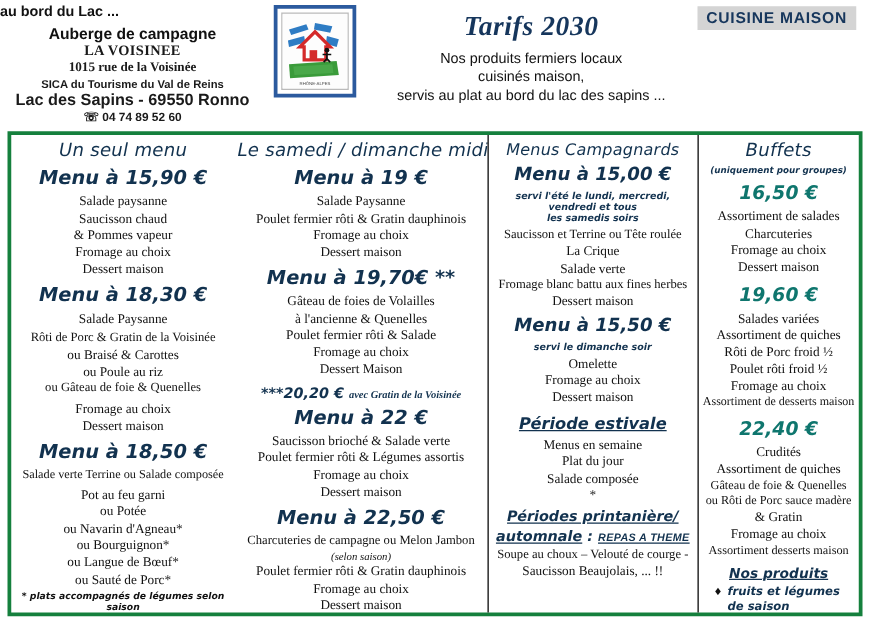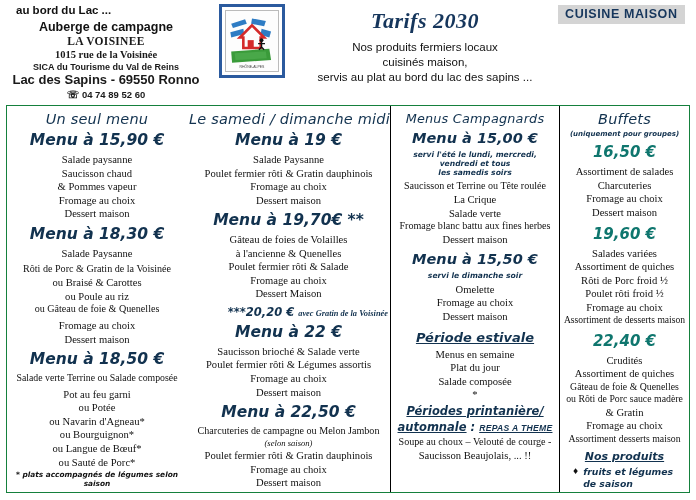--- a/index.html
+++ b/index.html
@@ -30,21 +30,21 @@
     width: 212px;
     text-align: center;
     line-height: 1.12;
   }
   .addr-line1 {
     font-family: "Liberation Sans", sans-serif;
     font-weight: bold;
     font-size: 11.5px;
     color: #111;
     text-align: left;
-    padding-left: 16px;
+    padding-left: 0;
   }
   .addr-line2 {
     font-family: "Liberation Sans", sans-serif;
     font-weight: bold;
     font-size: 12.5px;
     color: #111;
     margin-top: 3px;
   }
   .addr-line3 {
     font-family: "Liberation Serif", serif;
@@ -130,21 +130,21 @@
     letter-spacing: .6px;
     padding: 2px 7px 3px 7px;
     white-space: nowrap;
   }
 
   
   .menu-box {
     position: absolute;
     left: 6px; top: 105px;
     width: 684px; height: 388px;
-    border: 1px solid #15803d;
+    border: 3px solid #15803d;
     box-sizing: border-box;
     display: flex;
   }
   .col {
     box-sizing: border-box;
     padding: 3px 2px 0 2px;
     text-align: center;
     overflow: hidden;
   }
   .col-1 { width: 180px; }
@@ -201,21 +201,20 @@
     font-size: 8.6px;
   }
   .star-note {
     font-family: "DejaVu Sans", sans-serif;
     font-style: italic;
     font-weight: bold;
     font-size: 11.5px;
     color: #12324f;
     margin: 4px 0 2px 0;
     white-space: nowrap;
-    text-align: right;
   }
   .star-note .tail {
     font-family: "Liberation Serif", serif;
     font-size: 8.4px;
     font-weight: bold;
     font-style: italic;
   }
   .foot-note {
     font-family: "DejaVu Sans", sans-serif;
     font-style: italic;

